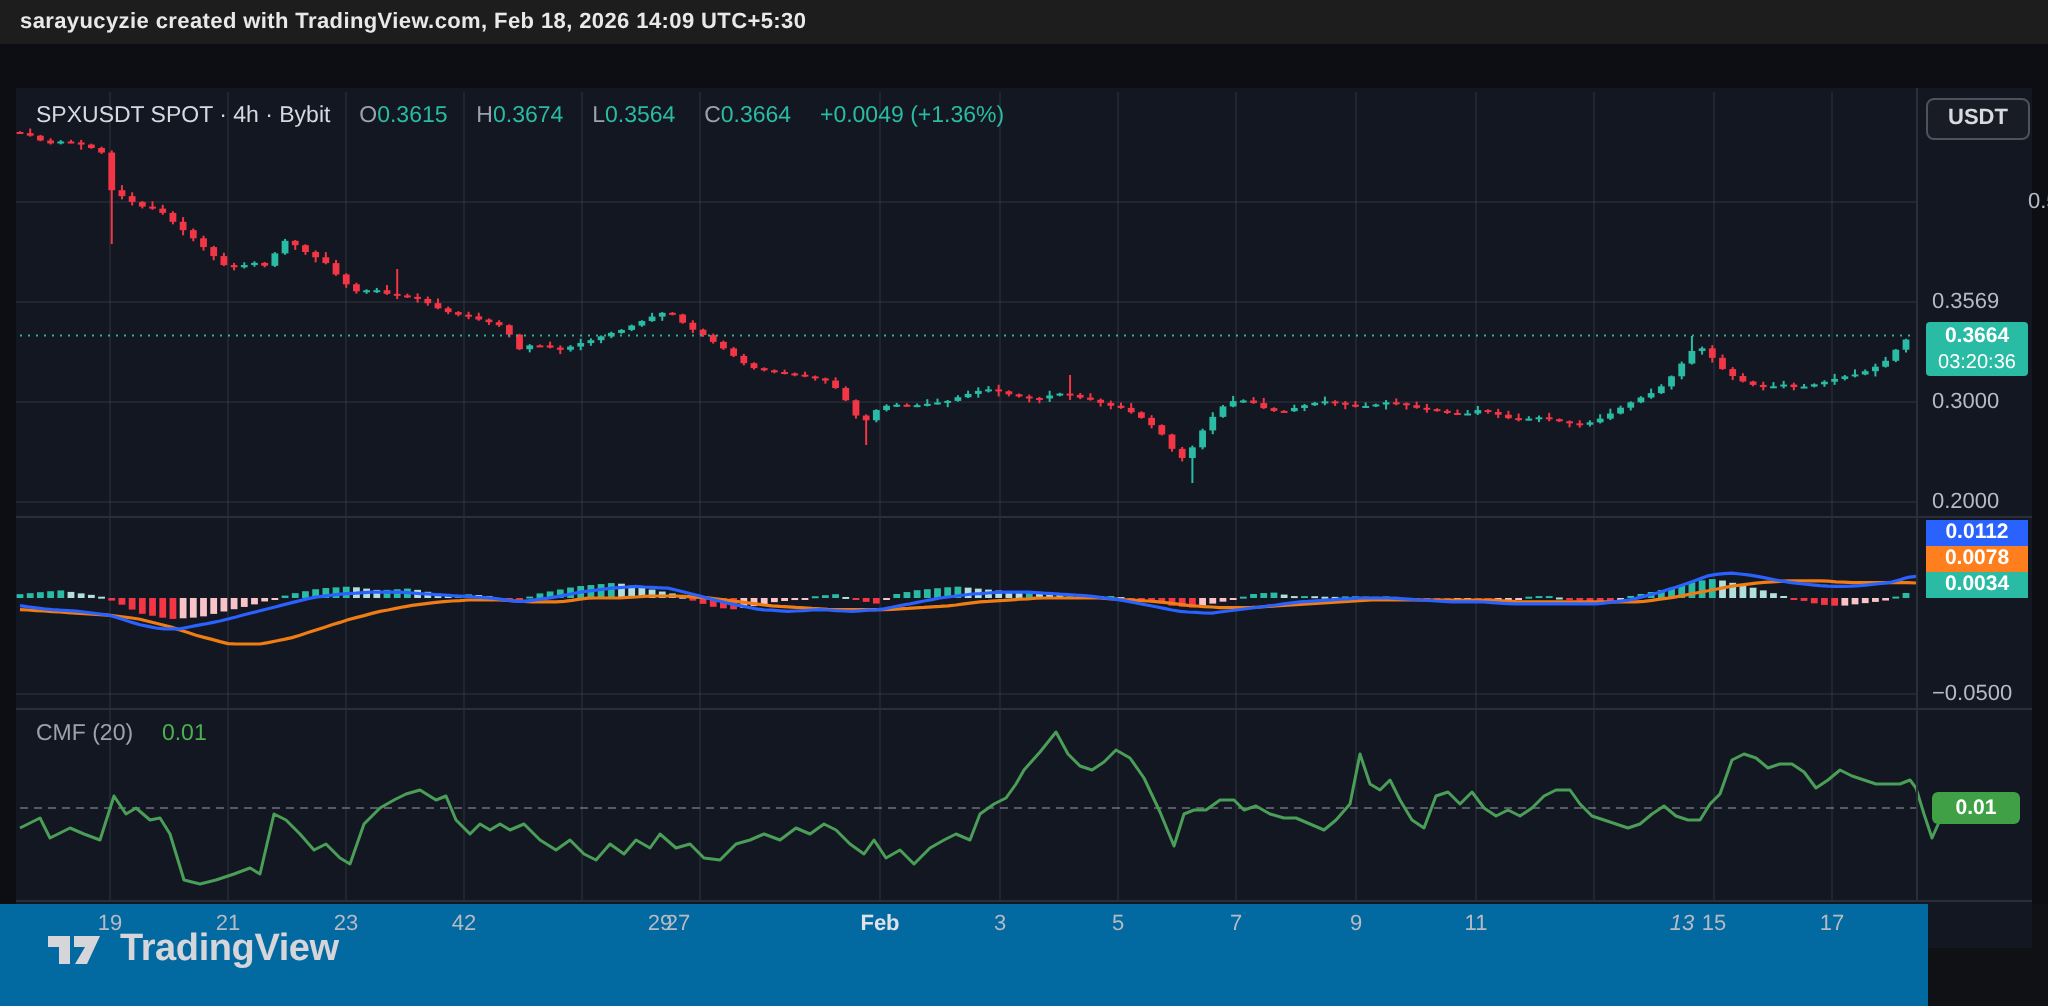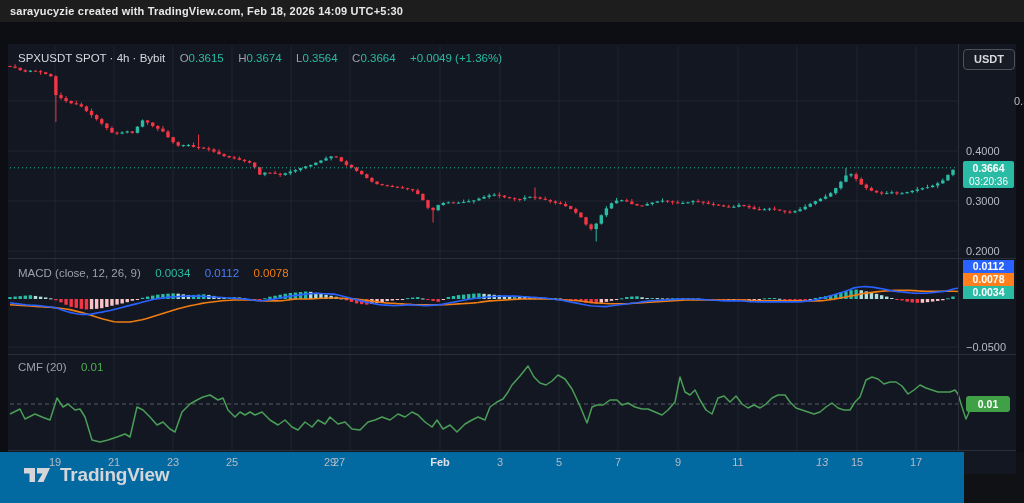--- a/index.html
+++ b/index.html
@@ -640,29 +640,20 @@
         <span class="lg-gap"></span>
         <span class="lg-gray">H</span><span class="val-up" style="color: rgb(42, 187, 164);">0.3674</span>
         <span class="lg-gap"></span>
         <span class="lg-gray">L</span><span class="val-up" style="color: rgb(42, 187, 164);">0.3564</span>
         <span class="lg-gap"></span>
         <span class="lg-gray">C</span><span class="val-up" style="color: rgb(42, 187, 164);">0.3664</span>
         <span class="lg-gap"></span>
         <span class="val-up" style="color: rgb(42, 187, 164);">+0.0049 (+1.36%)</span>
       </div>
 
-      <div class="legend" style="left:10px; top:223px;">
-        <span class="lg-gray">MACD (close, 12, 26, 9)</span>
-        <span class="lg-gap"></span>
-        <span class="val-up" style="color: rgb(42, 187, 164);">0.0034</span>
-        <span class="lg-gap"></span>
-        <span class="val-blue" style="color: rgb(74, 125, 255);">0.0112</span>
-        <span class="lg-gap"></span>
-        <span class="val-orange" style="color: rgb(239, 125, 20);">0.0078</span>
-      </div>
 
       <div class="legend" style="left:10px; top:317px;">
         <span class="lg-gray">CMF (20)</span>
         <span class="lg-gap"></span>
         <span class="val-green" style="color: rgb(76, 175, 80);">0.01</span>
       </div>
 
       <div id="currency-btn">USDT</div>
 
       <div id="price-badge" class="badge" style="top: 117px; background: rgb(42, 187, 164);">
@@ -671,37 +662,37 @@
       </div>
 
       <div class="badge macd-badge" style="top: 216px; background: rgb(41, 98, 255);">0.0112</div>
       <div class="badge macd-badge" style="top: 229px; background: rgb(255, 127, 30);">0.0078</div>
       <div class="badge macd-badge" style="top: 242px; background: rgb(42, 187, 164);">0.0034</div>
 
       <div id="cmf-badge" class="badge" style="top: 352px; background: rgb(63, 160, 70);">0.01</div>
 
       <div id="labels-layer">
           <div class="axis-label" style="top: 57px; margin-left: 48px;">0.5000</div>
-          <div class="axis-label" style="top: 107px;">0.4000</div>
+          <div class="axis-label" style="top: 107px;">0.3569</div>
           <div class="axis-label" style="top: 157px;">0.3000</div>
           <div class="axis-label" style="top: 207px;">0.2000</div>
           <div class="axis-label" style="top: 303px;">−0.0500</div>
           <div class="time-label" style="left: 47px;">19</div>
           <div class="time-label" style="left: 106px;">21</div>
           <div class="time-label" style="left: 165px;">23</div>
-          <div class="time-label" style="left: 224px;">25</div>
+          <div class="time-label" style="left: 224px;">42</div>
           <div class="time-label" style="left: 283px; margin-left: 48px;">27</div>
           <div class="time-label" style="left: 322px;">29</div>
           <div class="time-label em" style="left: 432px;">Feb</div>
           <div class="time-label" style="left: 492px;">3</div>
           <div class="time-label" style="left: 551px;">5</div>
           <div class="time-label" style="left: 610px;">7</div>
           <div class="time-label" style="left: 670px;">9</div>
           <div class="time-label" style="left: 730px;">11</div>
-          <div class="time-label" style="left: 814px; font-style: italic;">13</div>
+          <div class="time-label" style="left: 833px; font-style: italic;">13</div>
           <div class="time-label" style="left: 849px;">15</div>
           <div class="time-label" style="left: 908px;">17</div>
         </div>
     </div>
   </div>
 
   <div id="footer-bar">
     <div id="tv-logo">
       <svg width="27" height="18" viewBox="0 0 27 18">
         <polygon points="0,2 11,2 11,16 5.5,16 5.5,7.5 0,7.5" fill="#d6d6da"></polygon>

